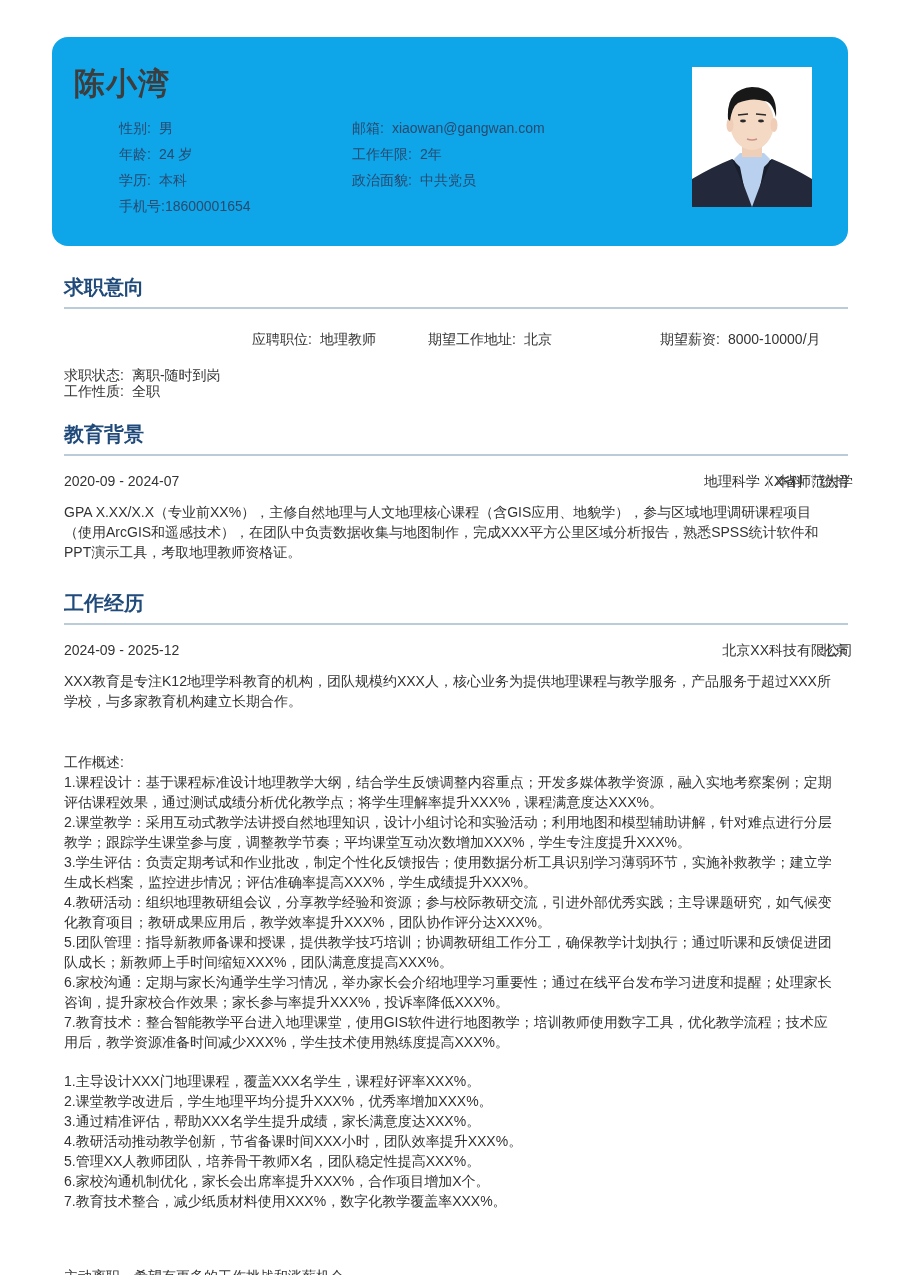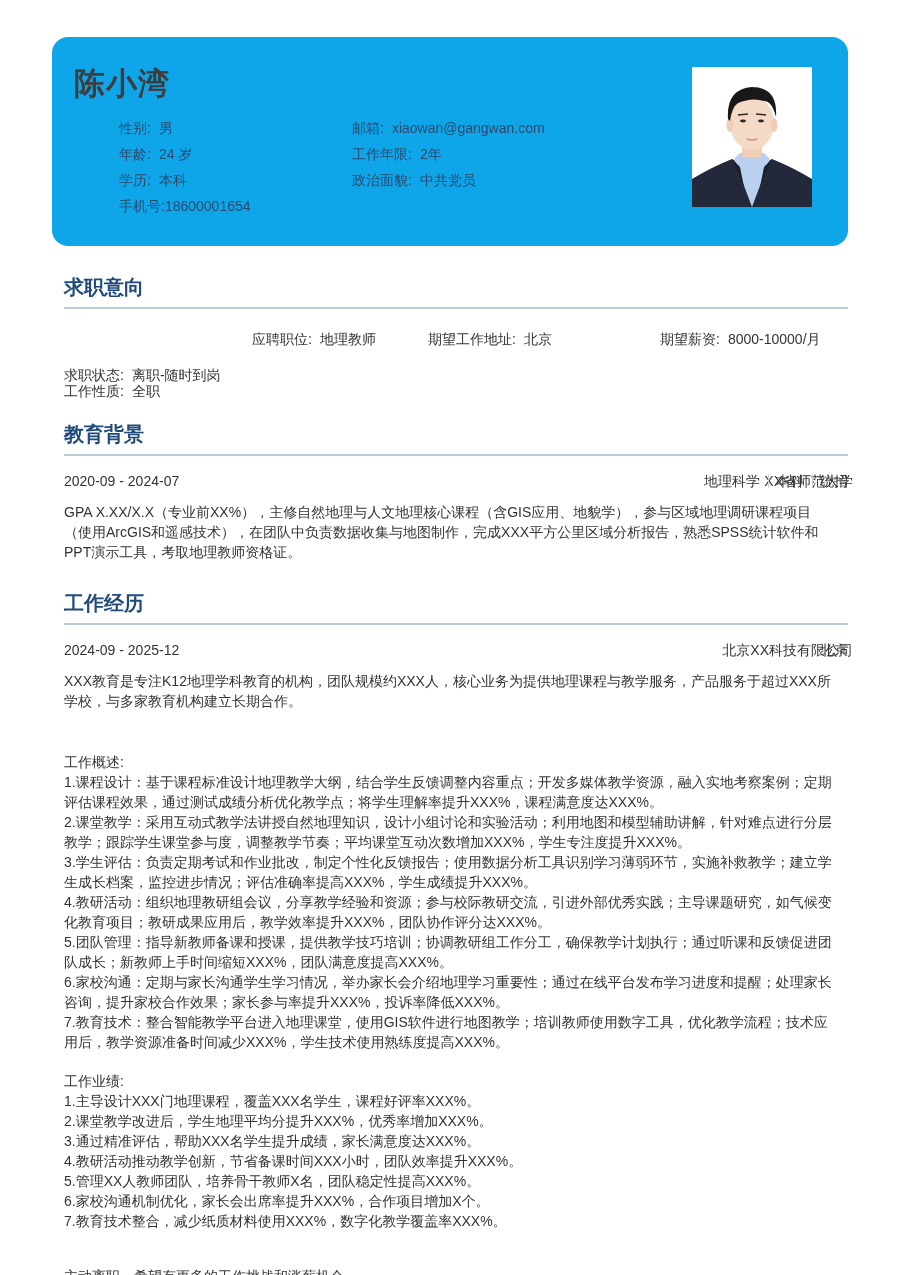--- a/index.html
+++ b/index.html
@@ -236,21 +236,20 @@
     <div class="list-line">1.课程设计：基于课程标准设计地理教学大纲，结合学生反馈调整内容重点；开发多媒体教学资源，融入实地考察案例；定期评估课程效果，通过测试成绩分析优化教学点；将学生理解率提升XXX%，课程满意度达XXX%。</div>
     <div class="list-line">2.课堂教学：采用互动式教学法讲授自然地理知识，设计小组讨论和实验活动；利用地图和模型辅助讲解，针对难点进行分层教学；跟踪学生课堂参与度，调整教学节奏；平均课堂互动次数增加XXX%，学生专注度提升XXX%。</div>
     <div class="list-line">3.学生评估：负责定期考试和作业批改，制定个性化反馈报告；使用数据分析工具识别学习薄弱环节，实施补救教学；建立学生成长档案，监控进步情况；评估准确率提高XXX%，学生成绩提升XXX%。</div>
     <div class="list-line">4.教研活动：组织地理教研组会议，分享教学经验和资源；参与校际教研交流，引进外部优秀实践；主导课题研究，如气候变化教育项目；教研成果应用后，教学效率提升XXX%，团队协作评分达XXX%。</div>
     <div class="list-line">5.团队管理：指导新教师备课和授课，提供教学技巧培训；协调教研组工作分工，确保教学计划执行；通过听课和反馈促进团队成长；新教师上手时间缩短XXX%，团队满意度提高XXX%。</div>
     <div class="list-line">6.家校沟通：定期与家长沟通学生学习情况，举办家长会介绍地理学习重要性；通过在线平台发布学习进度和提醒；处理家长咨询，提升家校合作效果；家长参与率提升XXX%，投诉率降低XXX%。</div>
     <div class="list-line">7.教育技术：整合智能教学平台进入地理课堂，使用GIS软件进行地图教学；培训教师使用数字工具，优化教学流程；技术应用后，教学资源准备时间减少XXX%，学生技术使用熟练度提高XXX%。</div>
   </div>
 
   <div class="para" style="top:479px;">
-    <div>工作业绩:</div>
     <div>1.主导设计XXX门地理课程，覆盖XXX名学生，课程好评率XXX%。</div>
     <div>2.课堂教学改进后，学生地理平均分提升XXX%，优秀率增加XXX%。</div>
     <div>3.通过精准评估，帮助XXX名学生提升成绩，家长满意度达XXX%。</div>
     <div>4.教研活动推动教学创新，节省备课时间XXX小时，团队效率提升XXX%。</div>
     <div>5.管理XX人教师团队，培养骨干教师X名，团队稳定性提高XXX%。</div>
     <div>6.家校沟通机制优化，家长会出席率提升XXX%，合作项目增加X个。</div>
     <div>7.教育技术整合，减少纸质材料使用XXX%，数字化教学覆盖率XXX%。</div>
   </div>
 
   <div class="para" style="top:646px;margin-top:28px;">主动离职，希望有更多的工作挑战和涨薪机会。</div>

